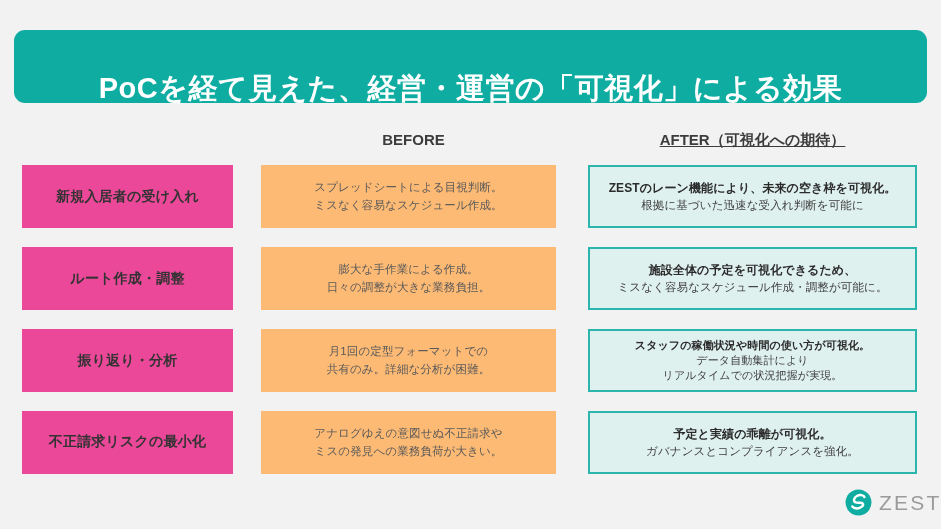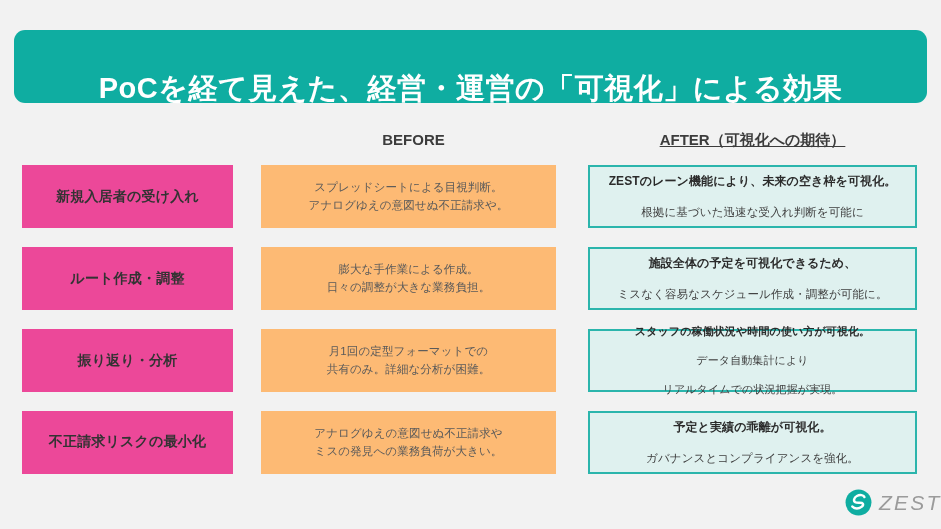--- a/index.html
+++ b/index.html
@@ -109,21 +109,20 @@
     color: #5a5a5a;
     line-height: 1.55;
     letter-spacing: 0.1px;
   }
 
   .cell-after {
     left: 588px;
     width: 329px;
     background: #dff1ef;
     border: 2px solid #2bb5ac;
-    gap: 14px;
   }
   .cell-after .line {
     font-size: 11.5px;
     color: #3e3e3e;
     line-height: 1.5;
     letter-spacing: 0.1px;
   }
   .cell-after .line.strong {
     font-weight: bold;
     font-size: 12px;
@@ -133,21 +132,20 @@
   .cell-after.triple .line.strong { font-size: 11px; }
 
   
   .logo {
     position: absolute;
     left: 845px;
     top: 489px;
     display: flex;
     align-items: center;
     gap: 7px;
-    font-style: italic;
   }
   .logo-mark {
     width: 27px;
     height: 27px;
     display: block;
   }
   .logo-word {
     font-size: 21px;
     color: #9b9b9b;
     letter-spacing: 2.2px;
@@ -168,21 +166,21 @@
 </div>
 
 <div class="grid">
 
   <div class="row">
     <div class="cell cell-label">
       <span class="label-text">新規入居者の受け入れ</span>
     </div>
     <div class="cell cell-before">
       <span class="line">スプレッドシートによる目視判断。</span>
-      <span class="line">アナログゆえの意図せぬ不正請求や。</span>
+      <span class="line">ミスなく容易なスケジュール作成。</span>
     </div>
     <div class="cell cell-after">
       <span class="line strong">ZESTのレーン機能により、未来の空き枠を可視化。</span>
       <span class="line">根拠に基づいた迅速な受入れ判断を可能に</span>
     </div>
   </div>
 
   <div class="row">
     <div class="cell cell-label">
       <span class="label-text">ルート作成・調整</span>

